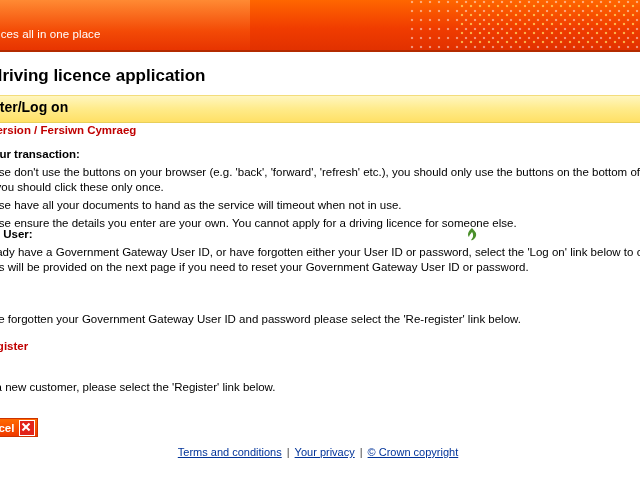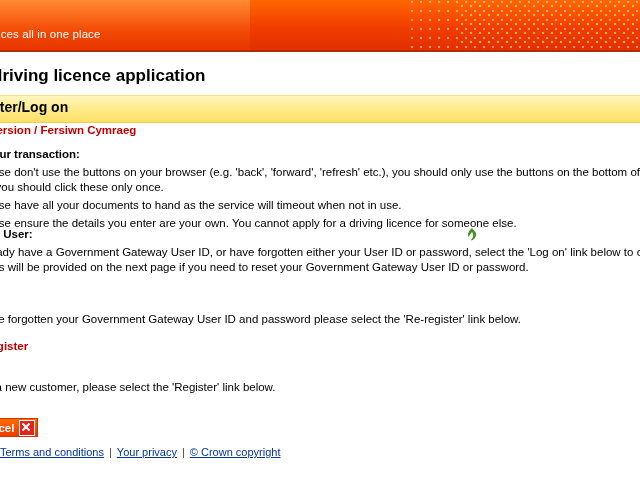--- a/index.html
+++ b/index.html
@@ -187,21 +187,21 @@
   }
   .cancel-btn .x-box:before { transform: rotate(45deg); }
   .cancel-btn .x-box:after  { transform: rotate(-45deg); }
 
   
   .footer {
     position: absolute;
     left: 0;
     top: 446px;
     width: 636px;
-    text-align: left;
+    text-align: center;
     font-size: 11px;
   }
   .footer a {
     color: #003399;
     text-decoration: underline;
   }
   .footer .divider {
     color: #444444;
     padding: 0 5px;
   }

